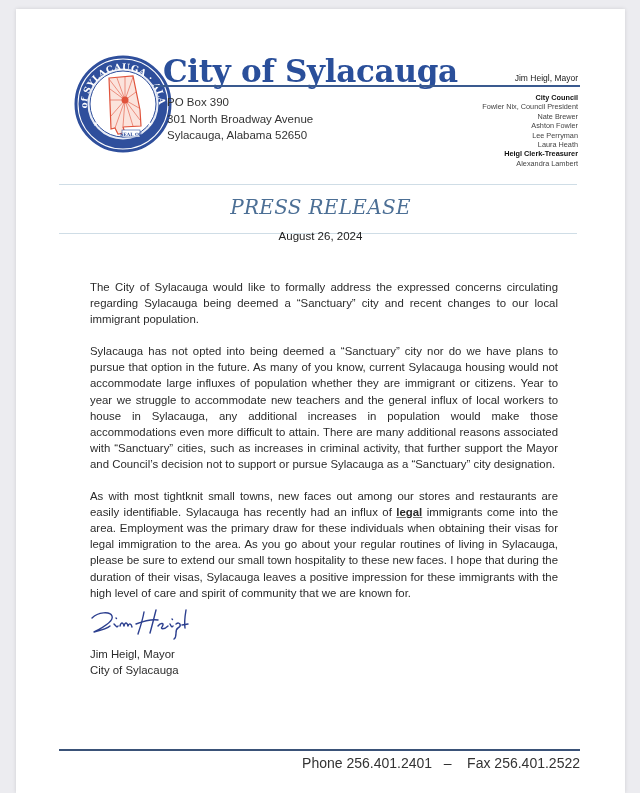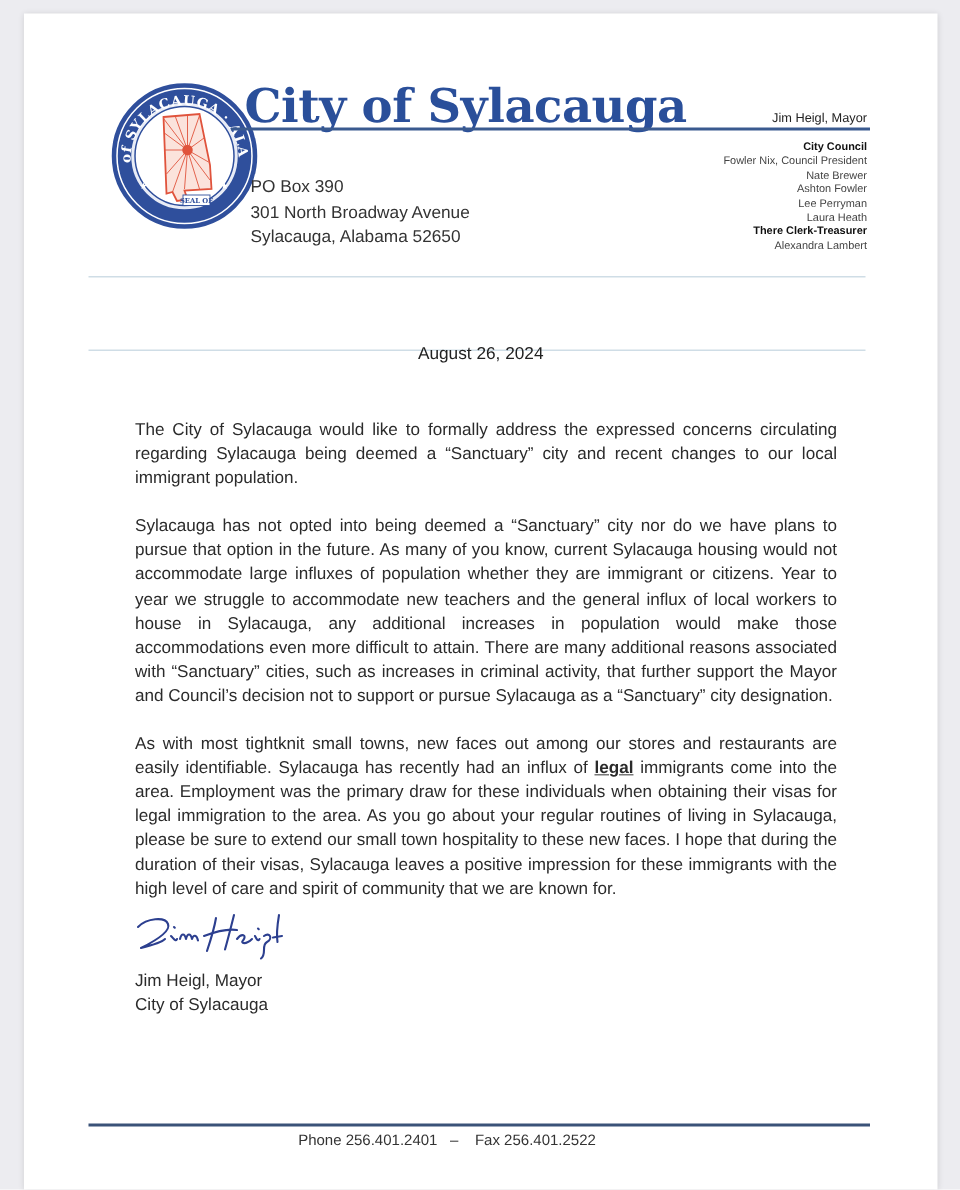--- a/index.html
+++ b/index.html
@@ -58,21 +58,20 @@
       font-size: 8.5px;
       color: #222;
     }
     .address {
       position: absolute;
       left: 151px;
       top: 85px;
       font-size: 11.5px;
       line-height: 16.5px;
       color: #333;
-      margin-top: 23px;
     }
     .address div { white-space: nowrap; }
     .council {
       position: absolute;
       right: 47px;
       top: 84px;
       text-align: right;
       font-size: 7.3px;
       line-height: 9.4px;
       color: #444;
@@ -156,22 +155,22 @@
       top: 740px;
       width: 521px;
       height: 2px;
       background: #3a5278;
     }
     .footer {
       position: absolute;
       left: 0;
       width: 564px;
       top: 746px;
-      text-align: center;
-      font-size: 10px;
+      text-align: right;
+      font-size: 14px;
       color: #333;
       white-space: pre;
     }
   </style>
 </head>
 <body>
 
 <div class="page">
 
   <svg class="seal" viewBox="0 0 100 100">
@@ -219,25 +218,26 @@
     <div>Sylacauga, Alabama  52650</div>
   </div>
 
   <div class="council">
     <div class="bold">City Council</div>
     <div>Fowler Nix, Council President</div>
     <div>Nate Brewer</div>
     <div>Ashton Fowler</div>
     <div>Lee Perryman</div>
     <div>Laura Heath</div>
-    <div class="bold">There Clerk-Treasurer</div>
+    <div class="bold">Heigl Clerk-Treasurer</div>
     <div>Alexandra Lambert</div>
   </div>
 
   <div class="pr-rule top"></div>
+  <div class="press-release">PRESS RELEASE</div>
   <div class="pr-rule bottom"></div>
   <div class="date">August 26, 2024</div>
 
   <div class="body">
     <p>The City of Sylacauga would like to formally address the expressed concerns circulating regarding Sylacauga being deemed a “Sanctuary” city and recent changes to our local immigrant population.</p>
     <p class="p2">Sylacauga has not opted into being deemed a “Sanctuary” city nor do we have plans to pursue that option in the future. As many of you know, current Sylacauga housing would not accommodate large influxes of population whether they are immigrant or citizens. Year to year we struggle to accommodate new teachers and the general influx of local workers to house in Sylacauga, any additional increases in population would make those accommodations even more difficult to attain. There are many additional reasons associated with “Sanctuary” cities, such as increases in criminal activity, that further support the Mayor and Council’s decision not to support or pursue Sylacauga as a “Sanctuary” city designation.</p>
     <p><span>As with most tightknit small towns, new faces out among our stores and restaurants are easily identifiable. Sylacauga has recently had an influx of </span><u>legal</u><span> immigrants come into the area. Employment was the primary draw for these individuals when obtaining their visas for legal immigration to the area. As you go about your regular routines of living in Sylacauga, please be sure to extend our small town hospitality to these new faces. I hope that during the duration of their visas, Sylacauga leaves a positive impression for these immigrants with the high level of care and spirit of community that we are known for.</span></p>
   </div>
 
   <svg class="signature" viewBox="0 0 120 34">

